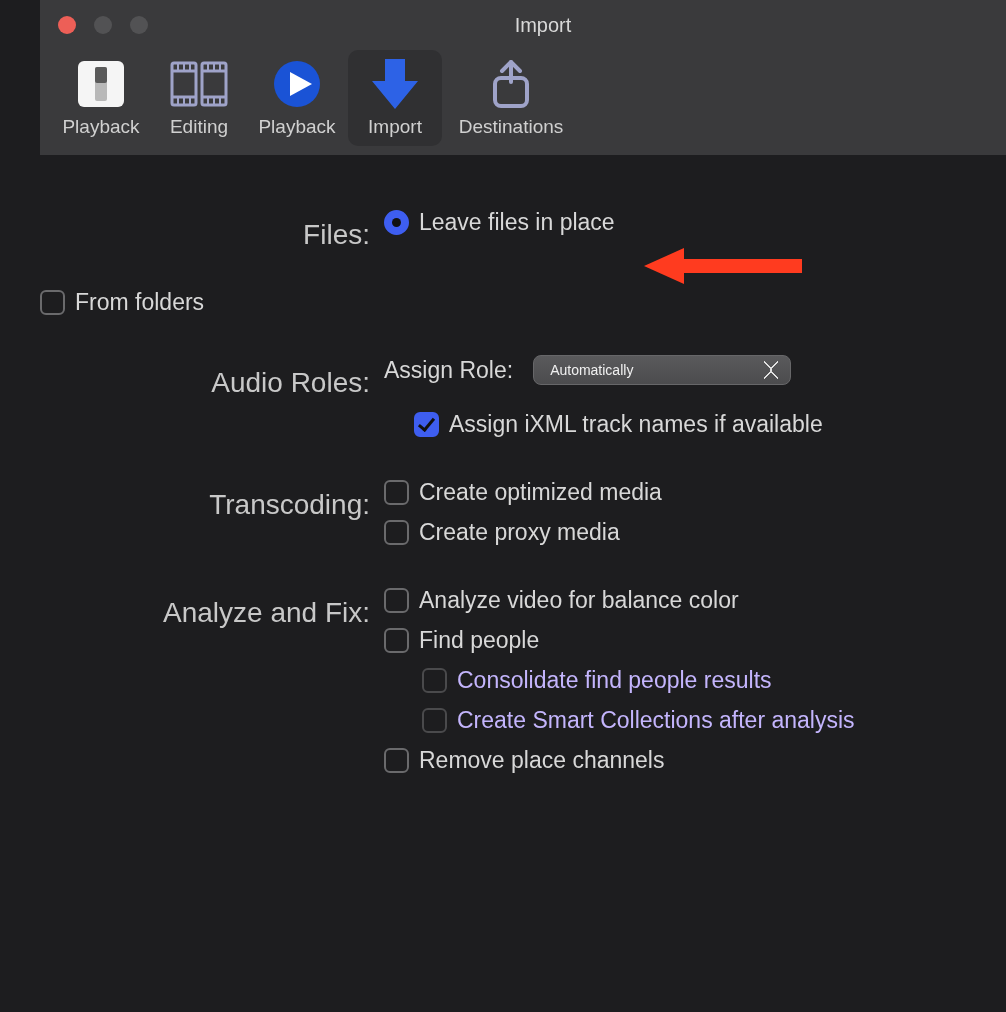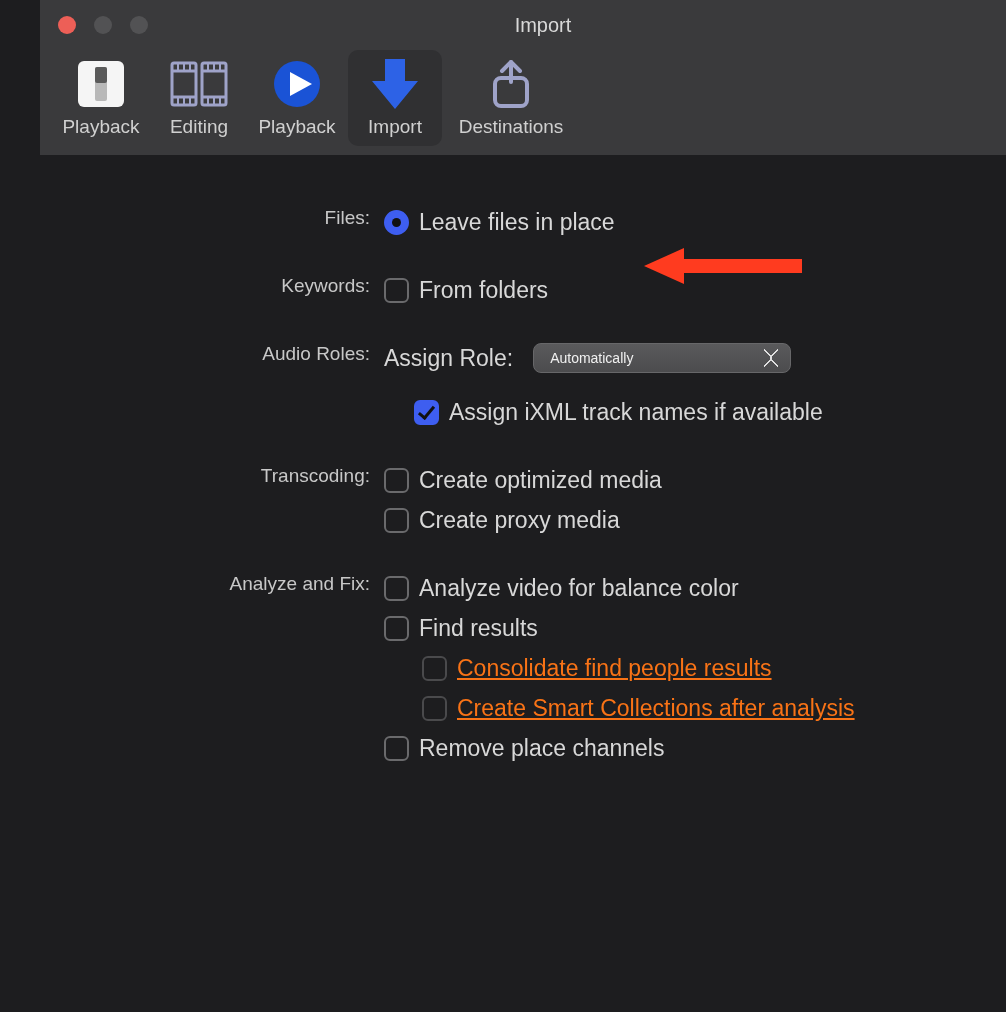--- a/index.html
+++ b/index.html
@@ -86,24 +86,25 @@
     padding-top: 50px;
   }
   .row {
     display: flex;
     align-items: flex-start;
     margin-bottom: 34px;
   }
   .lbl {
     width: 330px;
     text-align: right;
-    font-size: 19px;
+    font-size: 28px;
     color: #c8c8c8;
     padding-right: 14px;
     padding-top: 2px;
+    margin-top: 12px;
   }
   .opts {
     flex: 1;
     display: flex;
     flex-direction: column;
     gap: 6px;
     font-size: 23px;
   }
   .opt {
     display: flex;
@@ -163,22 +164,21 @@
     border-bottom: 3px solid #111;
     transform: rotate(40deg);
   }
   .checkbox.disabled {
     border-color: #4a4a4c;
   }
   .opt-label {
     color: #d8d8d8;
   }
   .opt-label.disabled {
-    color: #f97316;
-    text-decoration: underline;
+    color: #c4b5fd;
   }
   .assign-line {
     display: flex;
     align-items: center;
     gap: 20px;
   }
   .select {
     background: linear-gradient(#5a5a5c, #4c4c4e);
     border-radius: 8px;
     padding: 6px 40px 6px 16px;
@@ -305,21 +305,20 @@
       <div class="lbl">Files:</div>
       <div class="opts">
         <div class="opt">
           <span class="radio checked"></span>
           <span class="opt-label">Leave files in place</span>
         </div>
       </div>
     </div>
 
     <div class="row">
-      <div class="lbl">Keywords:</div>
       <div class="opts">
         <div class="opt">
           <span class="checkbox"></span>
           <span class="opt-label">From folders</span>
         </div>
       </div>
     </div>
 
     <div class="row">
       <div class="lbl">Audio Roles:</div>
@@ -353,21 +352,21 @@
 
     <div class="row">
       <div class="lbl">Analyze and Fix:</div>
       <div class="opts">
         <div class="opt">
           <span class="checkbox"></span>
           <span class="opt-label">Analyze video for balance color</span>
         </div>
         <div class="opt">
           <span class="checkbox"></span>
-          <span class="opt-label">Find results</span>
+          <span class="opt-label">Find people</span>
         </div>
         <div class="opt indent">
           <span class="checkbox disabled"></span>
           <span class="opt-label disabled">Consolidate find people results</span>
         </div>
         <div class="opt indent">
           <span class="checkbox disabled"></span>
           <span class="opt-label disabled">Create Smart Collections after analysis</span>
         </div>
         <div class="opt">

